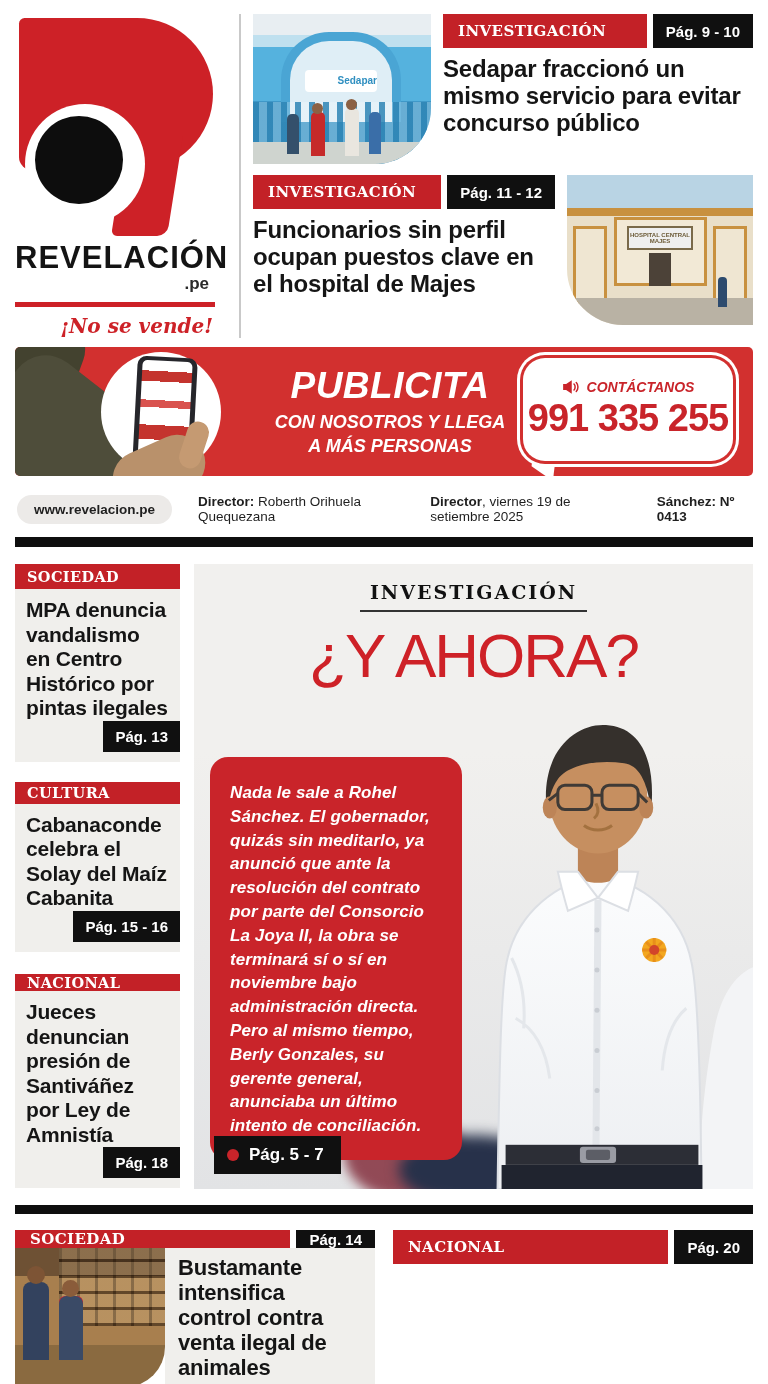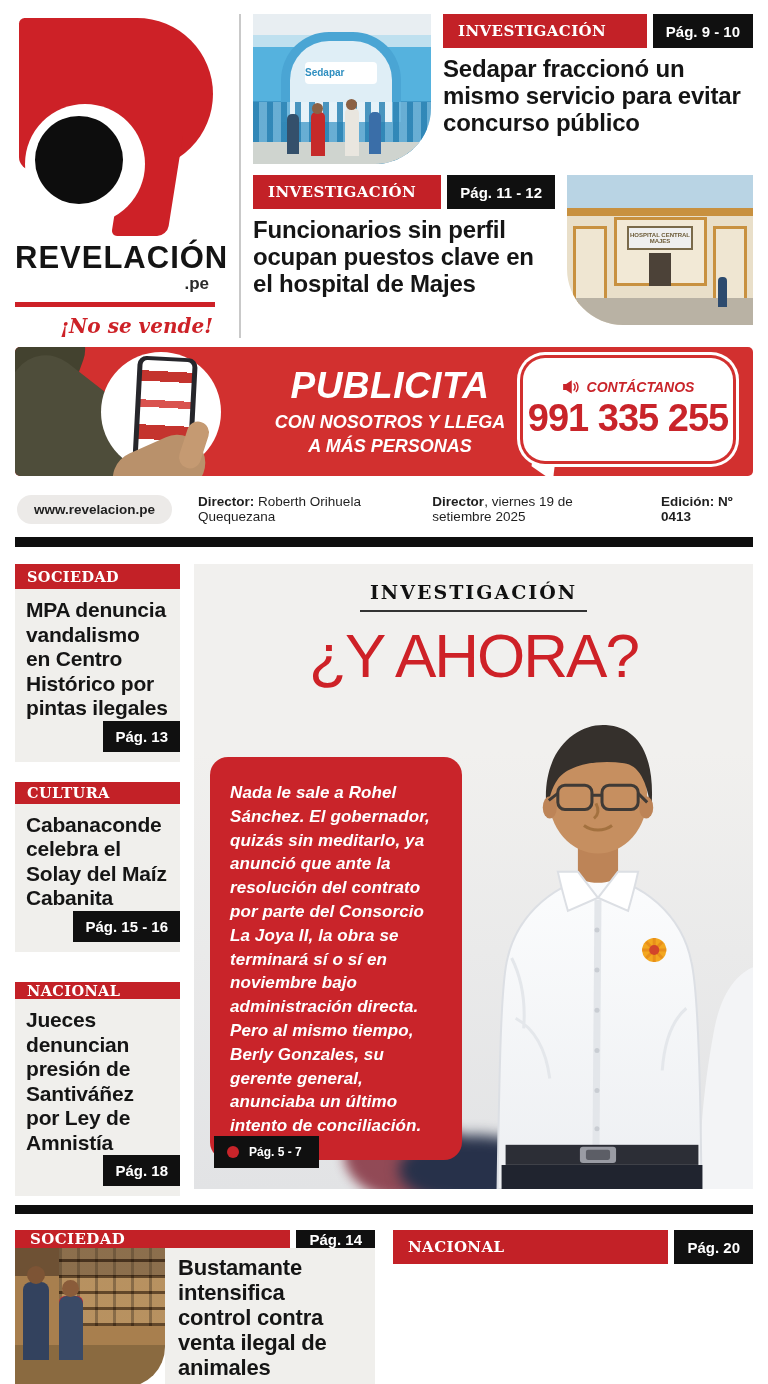--- a/index.html
+++ b/index.html
@@ -44,21 +44,21 @@
   .story2 .photo { flex:1; }
 
   .photo { position:relative; overflow:hidden; }
   .photo-br { border-radius:0 0 56px 0; }
   .photo-bl { border-radius:0 0 0 56px; }
   .shape { position:absolute; }
 
   
   .sedapar-bg { inset:0; background:linear-gradient(180deg,#e8eef2 0 14%,#bfe0ef 14% 22%,#55b2de 22% 58%,#3f98c8 58% 100%); }
   .sedapar-arch { left:28px; top:18px; width:120px; height:90px; border:9px solid #4aa5d4; border-bottom:none; border-radius:48px 48px 0 0; background:#dfeef6; }
-  .sedapar-sign { left:52px; top:48px; width:72px; height:22px; background:#fff; border-radius:4px; color:#2f8fc0; font-size:10px; font-weight:bold; text-align:left; line-height:22px; }
+  .sedapar-sign { left:52px; top:56px; width:72px; height:22px; background:#fff; border-radius:4px; color:#2f8fc0; font-size:10px; font-weight:bold; text-align:right; line-height:22px; }
   .sedapar-gate { left:0; top:88px; width:100%; height:62px; background:repeating-linear-gradient(90deg,#2f85b5 0 6px,rgba(255,255,255,.25) 6px 14px); opacity:.85; }
   .sedapar-floor { left:0; bottom:0; width:100%; height:22px; background:#cfd4cf; }
   .person { border-radius:5px 5px 0 0; }
   .p1 { left:58px; bottom:8px; width:14px; height:44px; background:#c62a2a; }
   .p2 { left:92px; bottom:8px; width:14px; height:48px; background:#e9e6df; }
   .p3 { left:34px; bottom:10px; width:12px; height:40px; background:#34506b; }
   .p4 { left:116px; bottom:10px; width:12px; height:42px; background:#3a6ea8; }
   .p-head { border-radius:50%; background:#8c6144; }
   .h1 { left:59px; bottom:50px; width:11px; height:11px; }
   .h2 { left:93px; bottom:54px; width:11px; height:11px; }
@@ -96,39 +96,39 @@
   .infobar { margin-top:18px; display:flex; align-items:center; gap:26px; font-size:13.5px; color:#1f1f1f; padding:0 2px; }
   .pill { background:#eceae8; border-radius:999px; padding:7px 17px; font-weight:bold; }
   .info-item b { font-weight:800; }
   .bar { height:10px; background:#0e0e0e; margin-top:13px; }
 
   
   .main { margin-top:17px; display:flex; gap:14px; height:625px; }
   .sidebar { width:165px; display:flex; flex-direction:column; }
   .side-block { display:flex; flex-direction:column; }
   .sb1 { height:198px; margin-bottom:20px; }
-  .sb2 { height:170px; margin-bottom:30px; }
+  .sb2 { height:170px; margin-bottom:22px; }
   .sb3 { height:208px; }
   .side-tag { background:#c32127; color:#fff; height:31px; display:flex; align-items:center; padding:0 12px;
     font-family:"DejaVu Serif", serif; font-weight:bold; font-size:14.5px; letter-spacing:.4px; }
   .side-body { flex:1; background:#f0efec; padding:9px 11px 10px; display:flex; flex-direction:column; }
   .side-headline { font-size:21px; font-weight:800; line-height:1.17; letter-spacing:-.2px; color:#151515; }
   .side-pages { margin-top:auto; align-self:flex-end; background:#101010; color:#fff; font-weight:bold; font-size:15px; padding:7px 12px; margin-right:-11px; }
 
   .main-card { flex:1; position:relative; overflow:hidden; background:linear-gradient(180deg,#f1f0ee 0 30%,#eaeaea 62%,#e2e3e5 100%); }
   .kicker-wrap { text-align:center; padding-top:17px; position:relative; z-index:2; }
   .kicker { display:inline-block; font-family:"DejaVu Serif", serif; font-weight:bold; font-size:19px; letter-spacing:2px; color:#111; border-bottom:2px solid #333; padding:0 10px 7px; }
   .main-headline { text-align:center; color:#ce2127; font-size:62px; font-weight:400; letter-spacing:-2px; margin-top:8px; position:relative; z-index:2; }
   .main-photo { position:absolute; right:-8px; bottom:0; width:320px; height:472px; z-index:1; }
   .blob-maroon { left:150px; bottom:-10px; width:120px; height:90px; background:#7e2433; border-radius:50%; filter:blur(6px); opacity:.8; position:absolute; z-index:0; }
   .blob-navy { left:205px; bottom:-16px; width:150px; height:70px; background:#27314a; border-radius:50%; filter:blur(7px); position:absolute; z-index:0; }
   .excerpt-box { position:absolute; left:16px; top:193px; width:252px; background:#c9242a; border-radius:18px;
     padding:24px 20px 22px; color:#fff; z-index:3; }
   .excerpt { font-size:17px; font-weight:bold; font-style:italic; line-height:1.4; letter-spacing:.1px; }
-  .main-pages { position:absolute; left:20px; top:572px; z-index:4; background:#101010; color:#fff; font-weight:bold; font-size:12px;
+  .main-pages { position:absolute; left:20px; top:572px; z-index:4; background:#101010; color:#fff; font-weight:bold; font-size:17px;
     display:flex; align-items:center; gap:10px; padding:9px 17px 9px 13px; }
   .red-dot { width:12px; height:12px; border-radius:50%; background:#c9242a; }
 
   
   .bottom { margin-top:16px; display:flex; gap:18px; height:148px; }
   .b-card { flex:1; display:flex; flex-direction:column; }
   .b-body { flex:1; display:flex; }
   .b-content { flex:1; background:#f0efec; padding:7px 13px; }
   .b-headline { font-size:22px; font-weight:800; line-height:1.14; letter-spacing:-.2px; color:#151515; }
   .b-photo { position:relative; overflow:hidden; border-radius:0 0 40px 0; }
@@ -255,21 +255,21 @@
   <div class="infobar">
     <div class="pill">www.revelacion.pe</div>
     <div class="info-item">
       <b>Director:</b>
       <span>Roberth Orihuela Quequezana</span>
     </div>
     <div class="info-item">
       <b>Director</b><span>, viernes 19 de setiembre 2025</span>
     </div>
     <div class="info-item">
-      <b>Edición:</b>
+      <b>Sánchez:</b>
       <b>Nº 0413</b>
     </div>
   </div>
 
   <div class="bar"></div>
 
   <div class="main">
     <div class="sidebar">
       <div class="side-block sb1">
         <div class="side-tag">SOCIEDAD</div>

